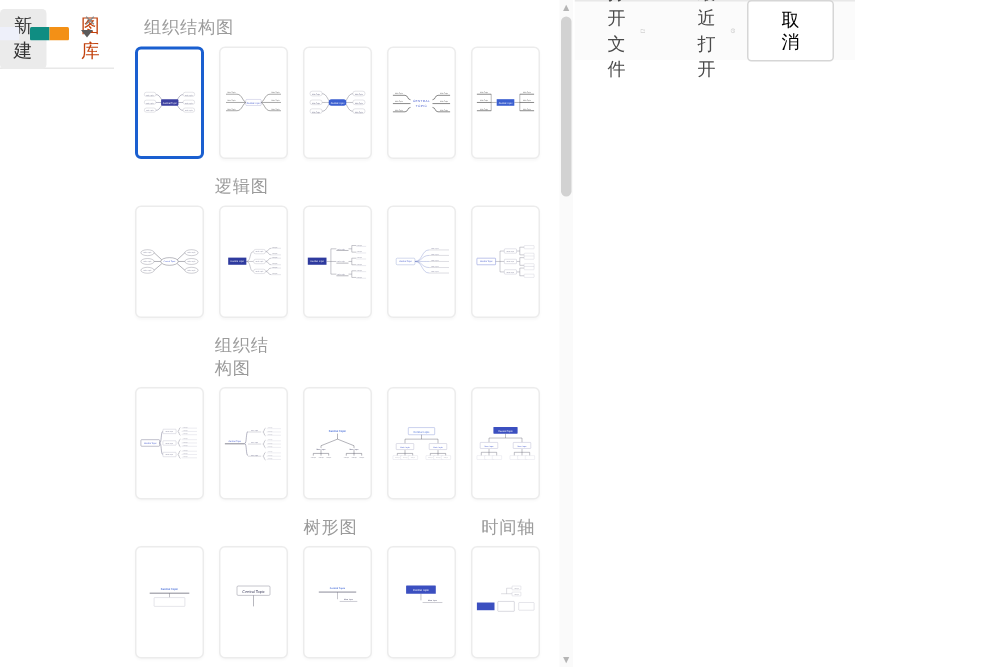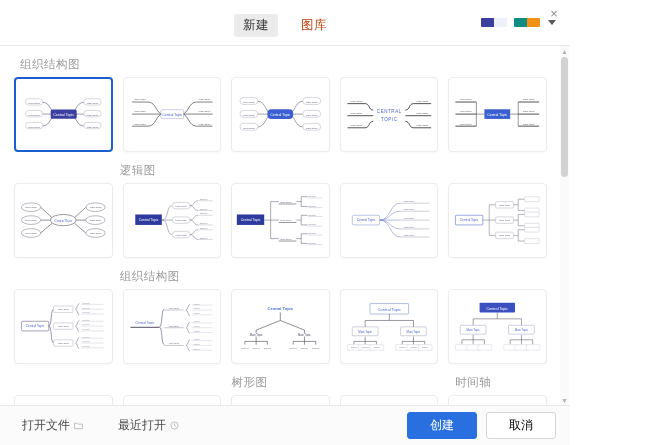--- a/index.html
+++ b/index.html
@@ -8,21 +8,20 @@
     width: 660px; height: 445px;
     overflow: hidden;
     background: #ffffff;
     font-family: "Liberation Sans", "DejaVu Sans", sans-serif;
   }
   #app {
     position: relative;
     width: 570px; height: 445px;
     background: #ffffff;
     display: flex;
-    flex-direction: column;
   }
 
   
   .titlebar {
     position: relative;
     height: 46px;
     flex: 0 0 46px;
     border-bottom: 1px solid #e8e8e8;
     background: #ffffff;
     display: flex;
@@ -868,18 +867,17 @@
       <div class="ghost-btn">
         <span>最近打开</span>
         <svg class="mini-ico" viewBox="0 0 10 10">
           <circle cx="5" cy="5" r="4" fill="none" stroke="#777" stroke-width="0.9"></circle>
           <path d="M5 2.6 V5 L6.8 6.2" fill="none" stroke="#777" stroke-width="0.9"></path>
         </svg>
       </div>
     </div>
 
     <div class="footer-right">
-      <button class="btn primary">创建</button>
       <button class="btn">取消</button>
     </div>
   </div>
 
 </div>
 
 </body></html>

